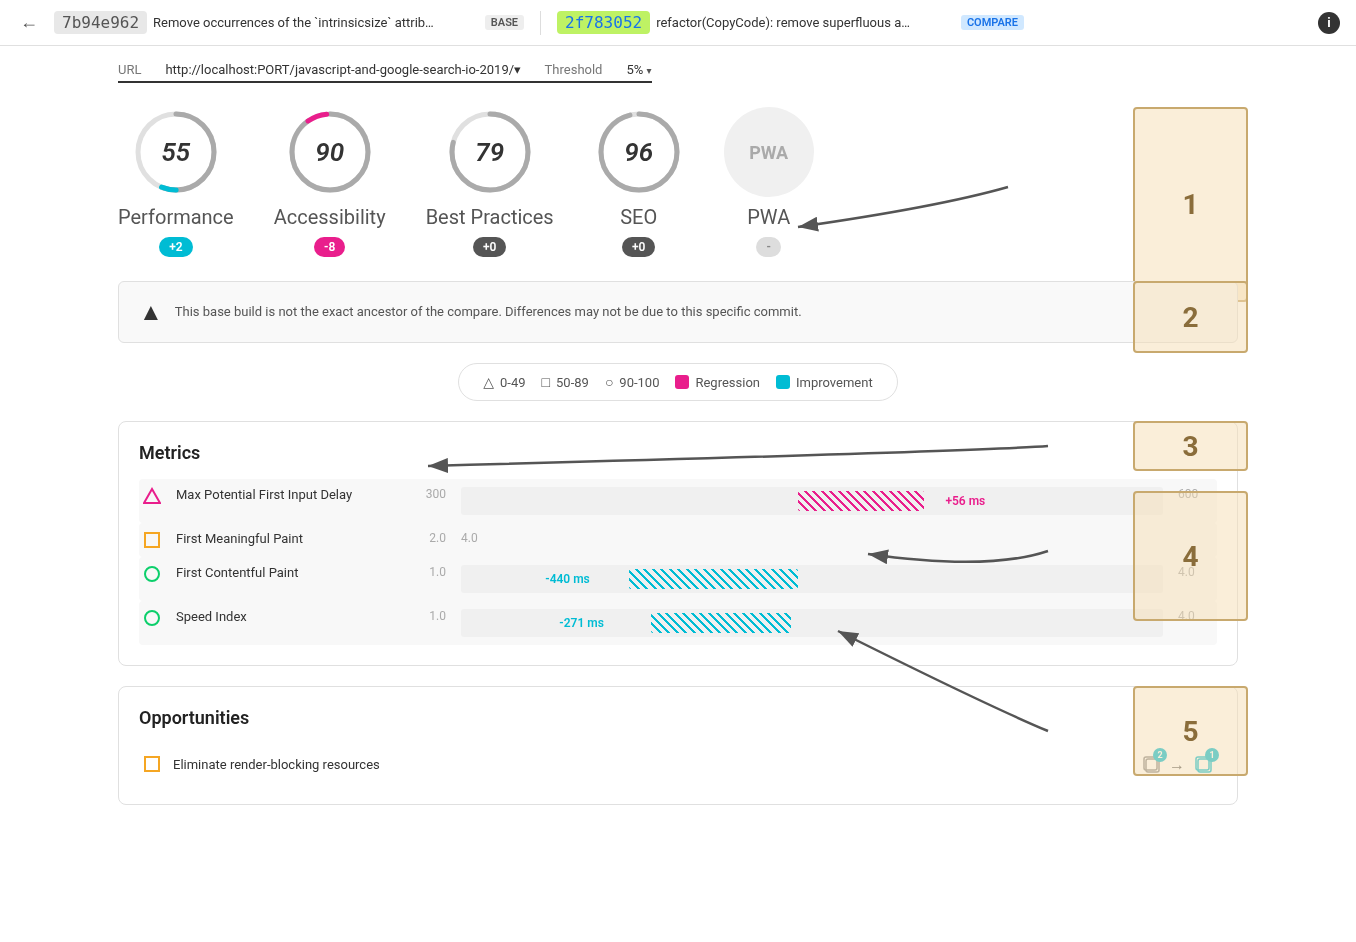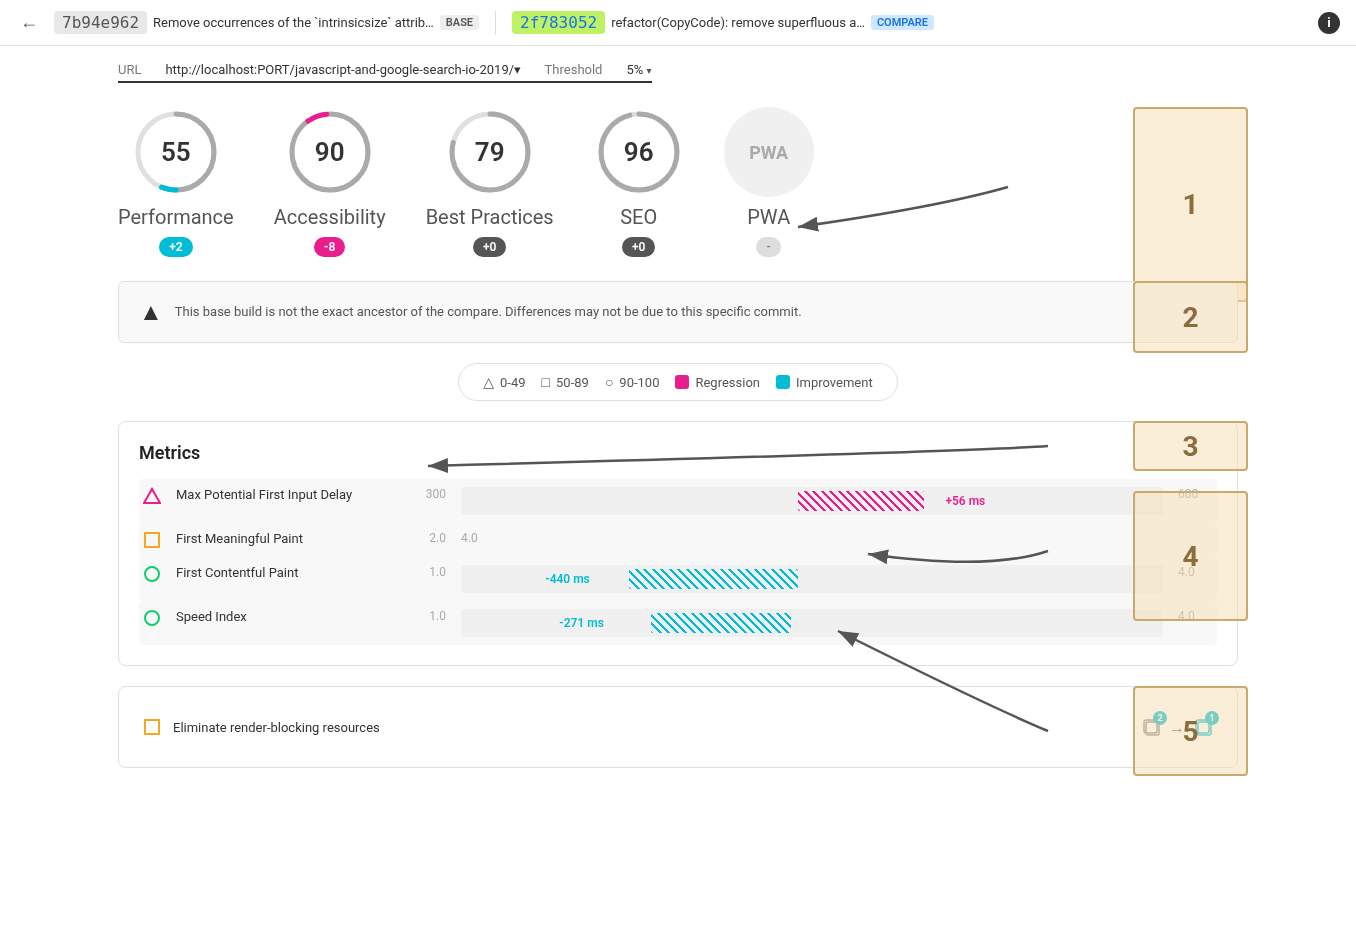--- a/index.html
+++ b/index.html
@@ -51,20 +51,21 @@
       overflow: hidden;
       text-overflow: ellipsis;
     }
     .badge {
       font-size: 11px;
       font-weight: 600;
       color: #555;
       background: #eee;
       border-radius: 3px;
       padding: 1px 6px;
+      margin-left: 45px;
     }
     .badge.compare {
       background: #d0e8ff;
       color: #1a73e8;
     }
     .divider-v {
       width: 1px;
       height: 24px;
       background: #ddd;
       margin: 0 4px;
@@ -134,20 +135,21 @@
     .score-card {
       display: flex;
       flex-direction: column;
       align-items: center;
       gap: 8px;
     }
     .circle-container {
       position: relative;
       width: 90px;
       height: 90px;
+      font-style: italic;
     }
     .circle-container svg {
       position: absolute;
       top: 0; left: 0;
     }
     .circle-score {
       position: absolute;
       top: 50%;
       left: 50%;
       transform: translate(-50%, -50%);
@@ -598,20 +600,21 @@
       </defs>
 
       <path d="M 930 25 Q 870 30 310 45" stroke="#555" stroke-width="2.5" fill="none" marker-end="url(#arrowhead2)"></path>
 
       <path d="M 930 130 Q 870 150 750 133" stroke="#555" stroke-width="2.5" fill="none" marker-end="url(#arrowhead3)"></path>
     </svg>
   </div>
 
   <div style="position:relative;">
     <div class="section">
+      <div class="section-title">Opportunities</div>
 
       <div class="opp-row">
         <svg class="metric-icon" viewBox="0 0 18 18">
           <rect x="2" y="2" width="14" height="14" fill="none" stroke="#f5a623" stroke-width="2"></rect>
         </svg>
         <span class="opp-name">Eliminate render-blocking resources</span>
         <div class="opp-icons">
 
           <div class="opp-icon-badge">
             <svg width="20" height="20" viewBox="0 0 20 20">

